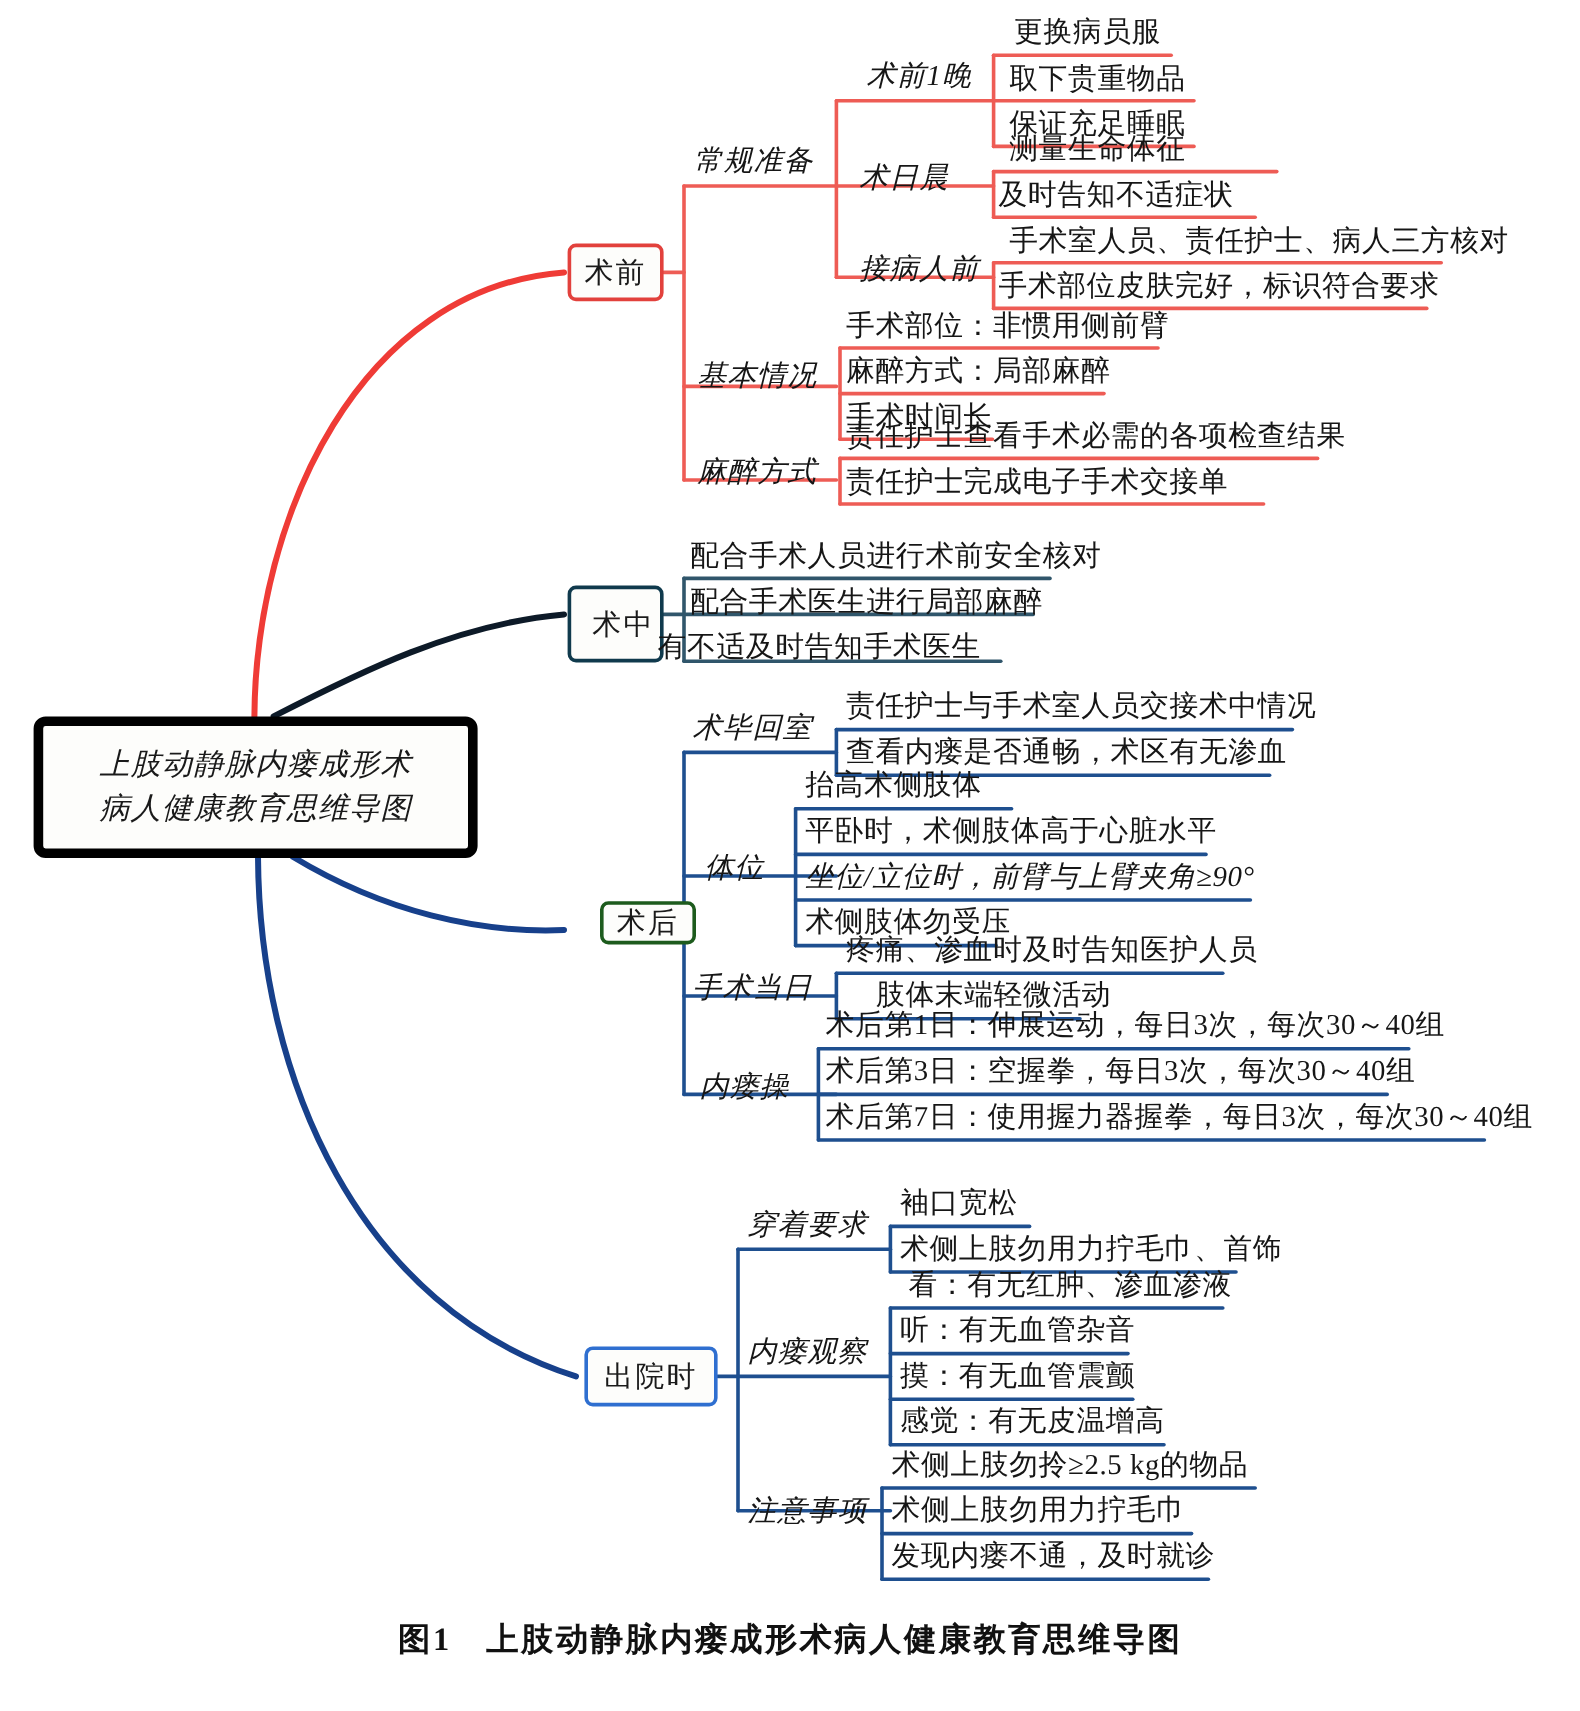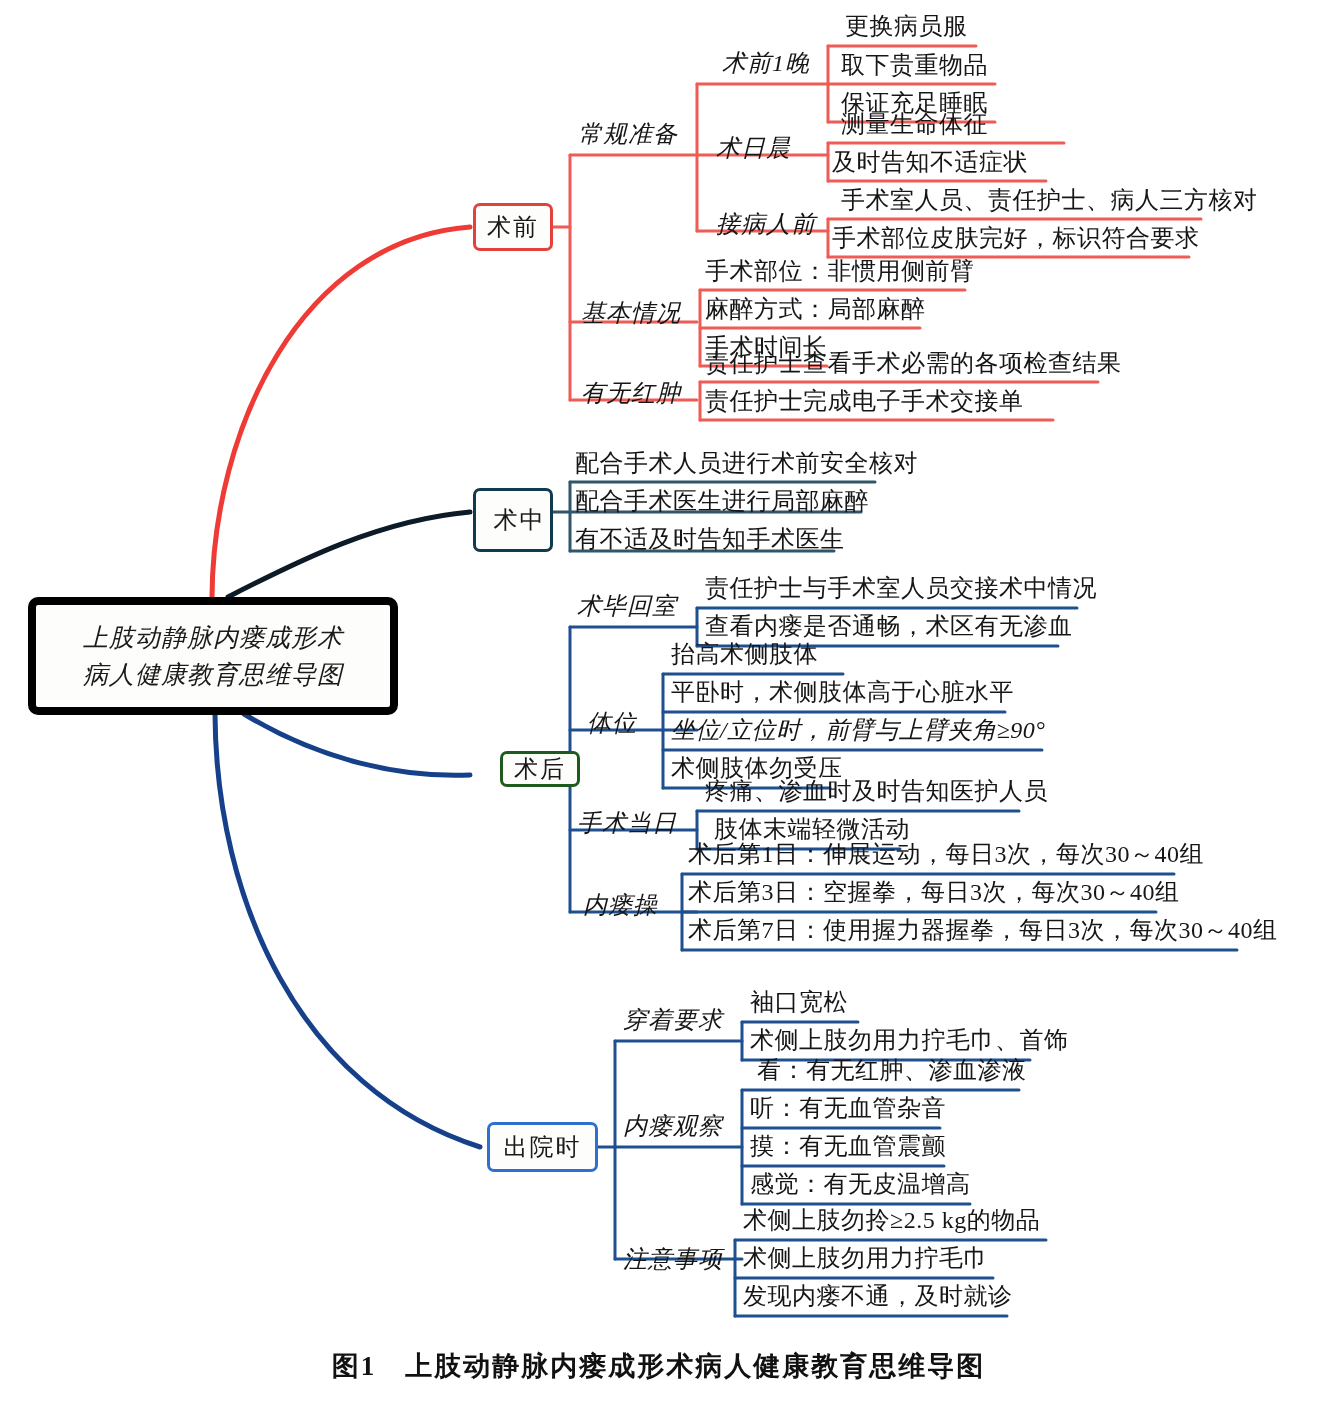--- a/index.html
+++ b/index.html
@@ -196,21 +196,21 @@
   <div class="node l1 green" style="left:500px;top:751px;width:80px;height:36px;">
     <span>术后</span>
   </div>
 
   <div class="node l1 blue" style="left:487px;top:1122px;width:111px;height:50px;">
     <span>出院时</span>
   </div>
 
   <div class="l2" style="left:578px;top:118px;">常规准备</div>
   <div class="l2" style="left:581px;top:297px;">基本情况</div>
-  <div class="l2" style="left:581px;top:377px;">有无红肿</div>
+  <div class="l2" style="left:581px;top:377px;">麻醉方式</div>
 
   <div class="l2" style="left:722px;top:47px;">术前1晚</div>
   <div class="l2" style="left:716px;top:132px;">术日晨</div>
   <div class="l2" style="left:716px;top:208px;">接病人前</div>
 
   <div class="leaf" style="left:845px;top:10px;">更换病员服</div>
   <div class="leaf" style="left:841px;top:49px;">取下贵重物品</div>
   <div class="leaf" style="left:841px;top:87px;">保证充足睡眠</div>
 
   <div class="leaf" style="left:841px;top:108px;">测量生命体征</div>
@@ -221,37 +221,37 @@
 
   <div class="leaf" style="left:705px;top:255px;">手术部位：非惯用侧前臂</div>
   <div class="leaf" style="left:705px;top:293px;">麻醉方式：局部麻醉</div>
   <div class="leaf" style="left:705px;top:331px;">手术时间长</div>
 
   <div class="leaf" style="left:705px;top:347px;">责任护士查看手术必需的各项检查结果</div>
   <div class="leaf" style="left:705px;top:385px;">责任护士完成电子手术交接单</div>
 
   <div class="leaf" style="left:575px;top:447px;">配合手术人员进行术前安全核对</div>
   <div class="leaf" style="left:575px;top:485px;">配合手术医生进行局部麻醉</div>
-  <div class="leaf" style="left:575px;top:523px;">有不适及时告知手术医生</div>
+  <div class="leaf" style="left:548px;top:523px;">有不适及时告知手术医生</div>
 
   <div class="l2" style="left:577px;top:590px;">术毕回室</div>
   <div class="l2" style="left:587px;top:707px;">体位</div>
   <div class="l2" style="left:577px;top:807px;">手术当日</div>
   <div class="l2" style="left:583px;top:889px;">内瘘操</div>
 
   <div class="leaf" style="left:705px;top:572px;">责任护士与手术室人员交接术中情况</div>
   <div class="leaf" style="left:705px;top:610px;">查看内瘘是否通畅，术区有无渗血</div>
 
   <div class="leaf" style="left:671px;top:638px;">抬高术侧肢体</div>
   <div class="leaf" style="left:671px;top:676px;">平卧时，术侧肢体高于心脏水平</div>
   <div class="leaf" style="left:671px;top:714px;font-style:italic;">坐位/立位时，前臂与上臂夹角≥90°</div>
   <div class="leaf" style="left:671px;top:752px;">术侧肢体勿受压</div>
 
   <div class="leaf" style="left:705px;top:775px;">疼痛、渗血时及时告知医护人员</div>
-  <div class="leaf" style="left:714px;top:813px;text-align:right;">肢体末端轻微活动</div>
+  <div class="leaf" style="left:730px;top:813px;text-align:right;">肢体末端轻微活动</div>
 
   <div class="leaf" style="left:688px;top:838px;">术后第1日：伸展运动，每日3次，每次30～40组</div>
   <div class="leaf" style="left:688px;top:876px;">术后第3日：空握拳，每日3次，每次30～40组</div>
   <div class="leaf" style="left:688px;top:914px;">术后第7日：使用握力器握拳，每日3次，每次30～40组</div>
 
   <div class="l2" style="left:623px;top:1004px;">穿着要求</div>
   <div class="l2" style="left:623px;top:1110px;">内瘘观察</div>
   <div class="l2" style="left:623px;top:1243px;">注意事项</div>
 
   <div class="leaf" style="left:750px;top:986px;">袖口宽松</div>

